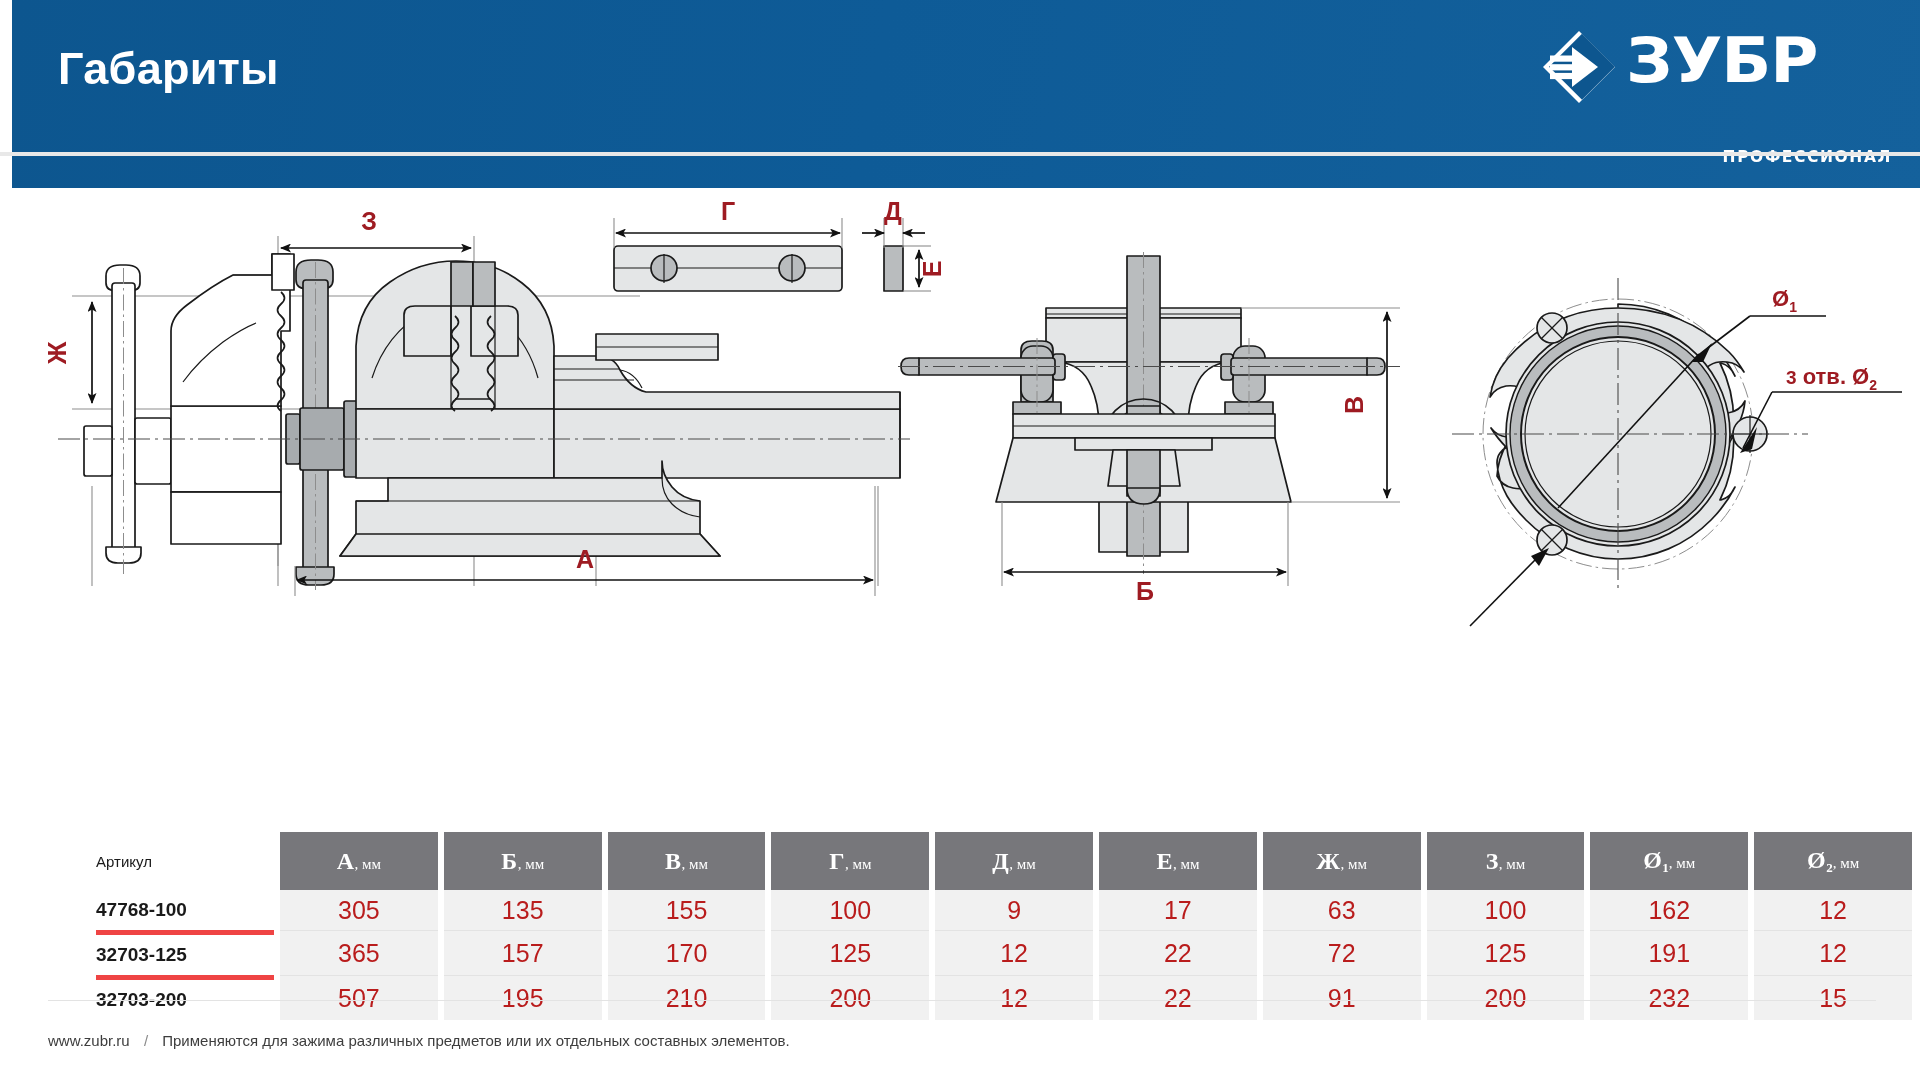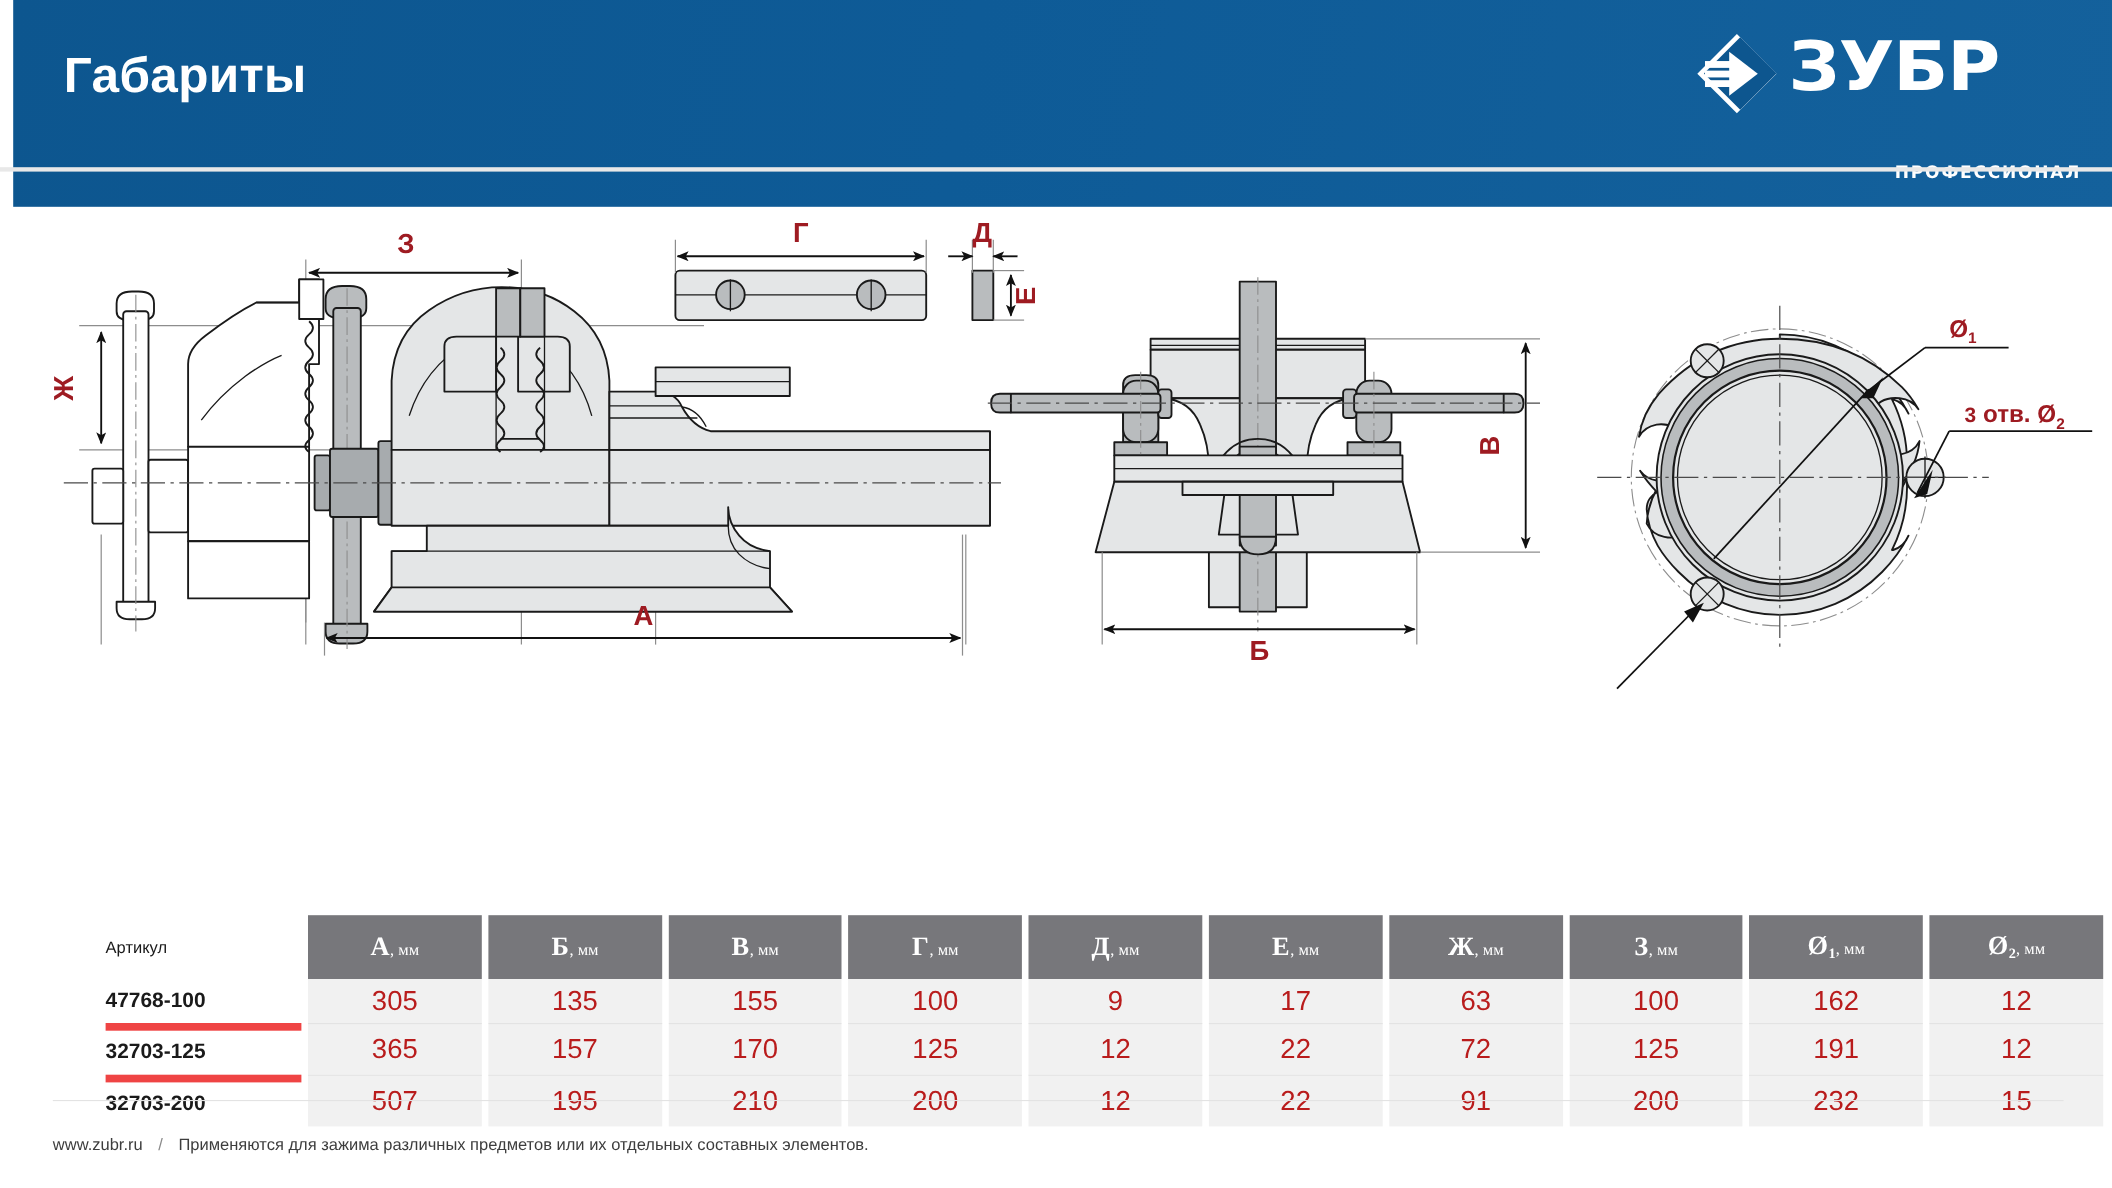--- a/index.html
+++ b/index.html
@@ -60,21 +60,21 @@
   .th-dim{
     height:58px;vertical-align:middle;text-align:center;
     background:#77777b;color:#ffffff;
     font-size:15px;font-weight:normal;font-family:Liberation Serif, serif;
   }
   .th-dim .big{font-size:24px;font-weight:bold;letter-spacing:.5px;}
   .th-dim .sub{font-size:13px;vertical-align:sub;font-weight:bold;}
   .td-art{
     height:40px;vertical-align:middle;text-align:left;padding-left:14px;
     font-size:19px;font-weight:bold;color:#1a1a1a;
-    background:#ffffff;border-top:7px solid #ef4444;
+    background:#ffffff;border-top:5px solid #ef4444;
   }
   .td-val{
     height:40px;vertical-align:middle;text-align:center;
     font-size:25px;color:#b91c1c;background:#f1f1f1;
     border-top:1px solid #e3e3e3;
   }
   tbody tr:first-child .td-art,tbody tr:first-child .td-val{border-top:none;}
   #table-bottom-rule{
     position:absolute;left:48px;top:1000px;width:1828px;height:1px;background:#e3e3e3;
   }

